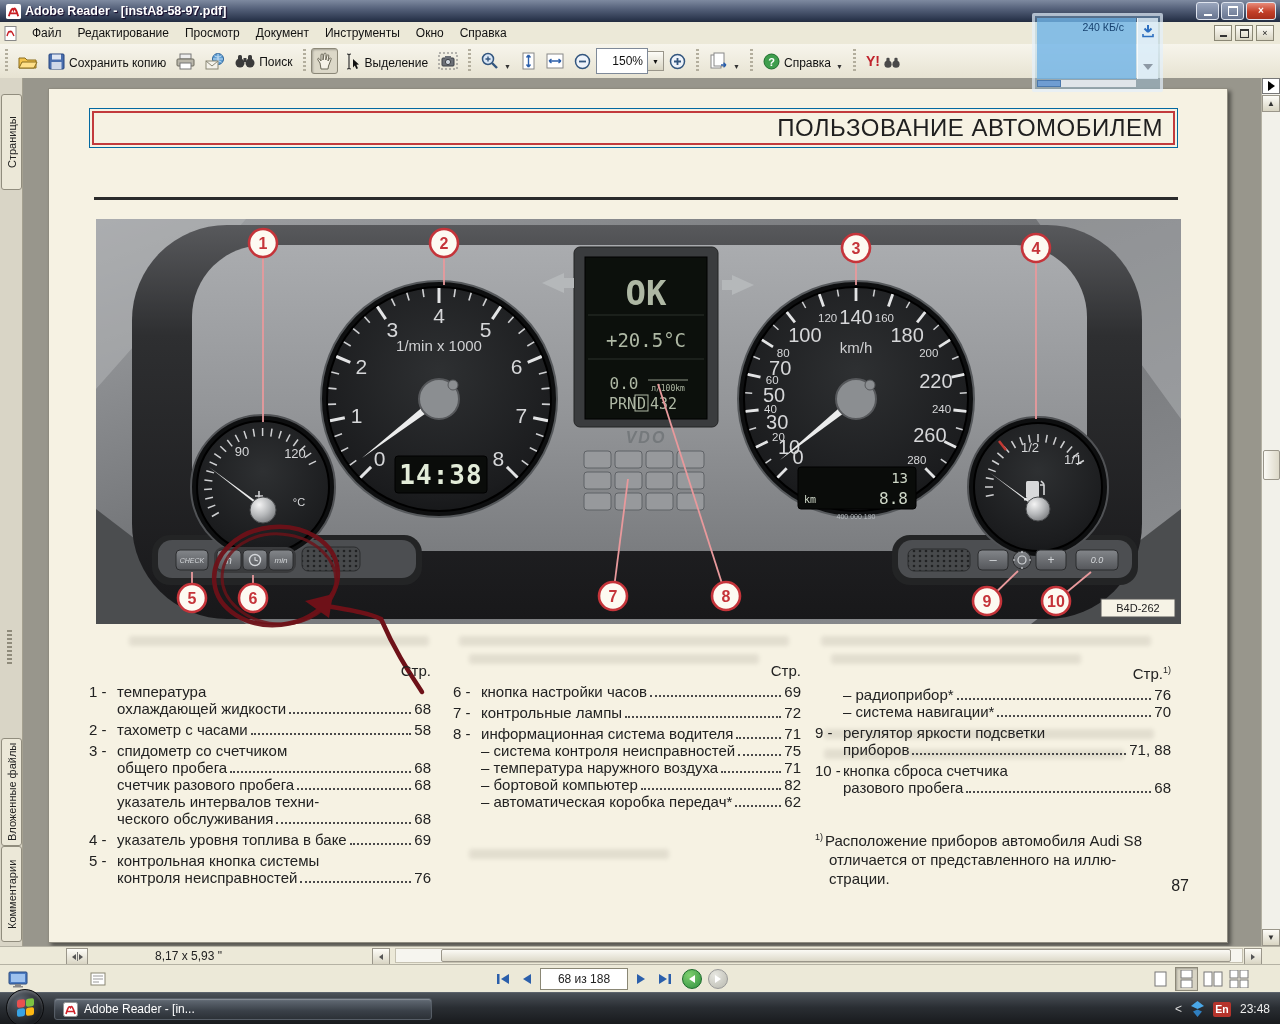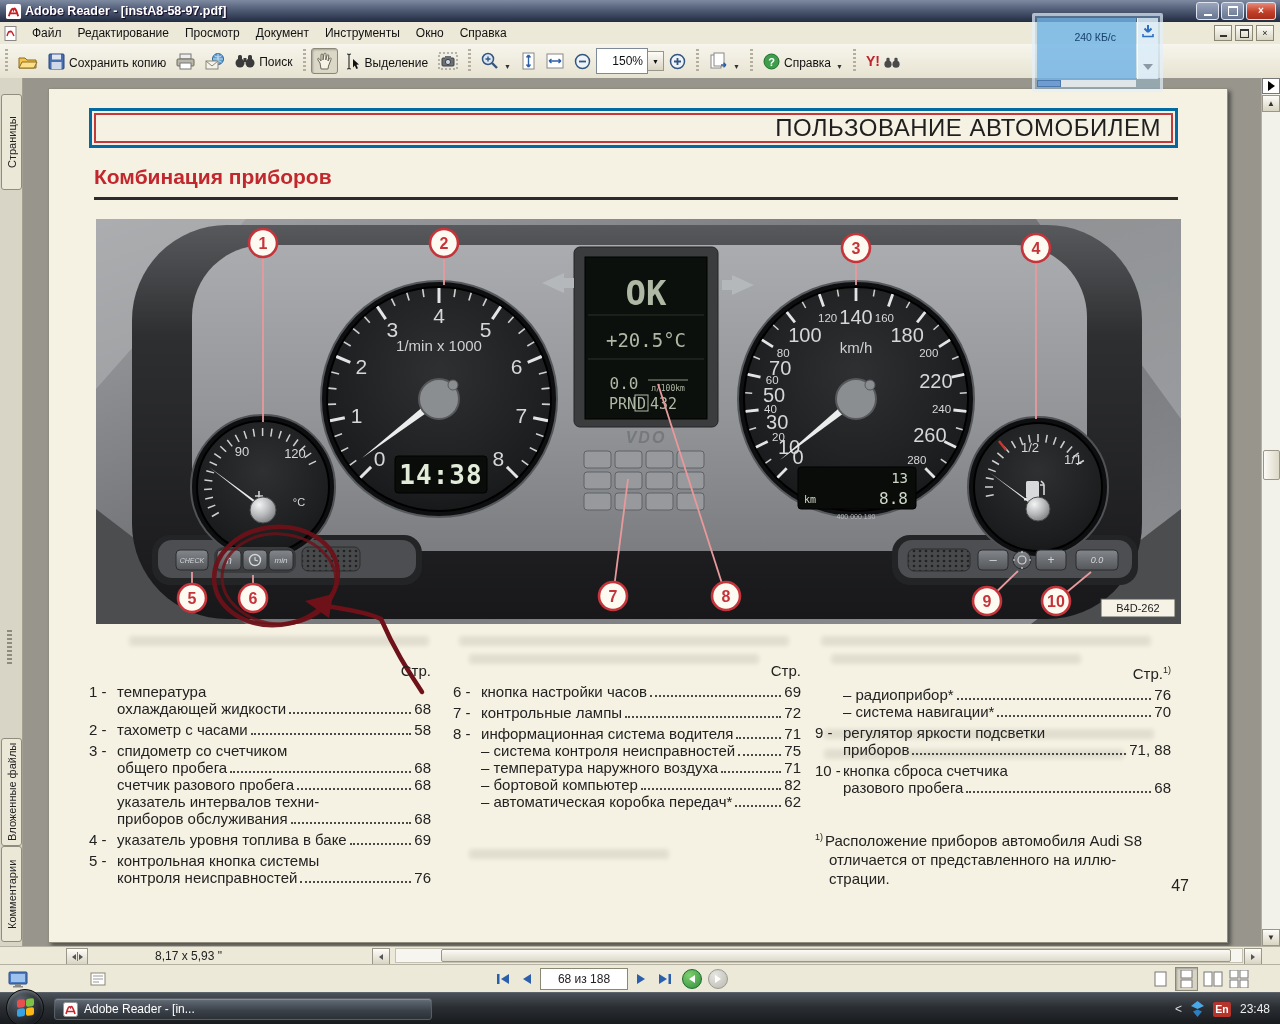--- a/index.html
+++ b/index.html
@@ -49,21 +49,21 @@
   .vscroll{position:absolute;right:0;top:0;width:18px;height:868px;background:#f2f1ea;border-left:1px solid #b5b2a4;}
   .sbtn{position:absolute;left:0;width:18px;height:17px;background:linear-gradient(180deg,#fdfcf7,#d9d5c3);border:1px solid #9a968a;box-sizing:border-box;
     display:flex;align-items:center;justify-content:center;font-size:8px;color:#333;}
   .paneToggle{position:absolute;left:0;top:8px;width:18px;height:16px;background:#fff;border:1px solid #777;box-sizing:border-box;
     display:flex;align-items:center;justify-content:center;}
   .tri-r{width:0;height:0;border-left:7px solid #000;border-top:5px solid transparent;border-bottom:5px solid transparent;}
   .vthumb{position:absolute;left:1px;width:15px;background:linear-gradient(90deg,#fbfaf5,#ddd9c9);border:1px solid #9a968a;border-radius:2px;}
   
   .page{position:absolute;left:48px;top:10px;width:1180px;height:855px;background:#f6f2e3;
     box-shadow:3px 3px 4px rgba(0,0,0,.45);border:1px solid #8f8c80;box-sizing:border-box;}
-  .banner{position:absolute;left:40px;top:19px;width:1089px;height:40px;border:3px solid #0369a1;padding:2px;box-sizing:border-box;}
+  .banner{position:absolute;left:40px;top:19px;width:1089px;height:40px;border:1px solid #0369a1;padding:2px;box-sizing:border-box;}
   .banner-in{width:100%;height:100%;border:2px solid #c23a3c;box-sizing:border-box;display:flex;align-items:center;justify-content:flex-end;
     font-size:24px;color:#1f1f1f;letter-spacing:.5px;padding-right:10px;}
   .doc-title{position:absolute;left:45px;top:76px;font-size:21px;font-weight:bold;color:#c2272d;}
   .doc-rule{position:absolute;left:45px;top:108px;width:1084px;height:3px;background:#2b2b2b;}
   .cluster-wrap{position:absolute;left:47px;top:130px;width:1085px;height:405px;}
   .anno{position:absolute;left:0;top:0;width:1180px;height:855px;pointer-events:none;}
   .pagenum{position:absolute;left:1080px;top:788px;width:60px;text-align:right;font-size:16px;color:#222;}
   
   .legend-col{position:absolute;top:545px;font-size:15px;color:#222;line-height:17px;}
   .leg-header{text-align:right;margin-bottom:4px;margin-top:28px;}
@@ -119,21 +119,21 @@
     display:flex;align-items:center;gap:6px;padding:0 8px;width:378px;box-shadow:inset 0 1px 1px rgba(255,255,255,.25);}
   .taskbtn.active{background:linear-gradient(180deg,#646c76,#3a4048 60%,#2c3137);}
   .taskbtn .tlabel{white-space:nowrap;overflow:hidden;text-overflow:ellipsis;}
   .tray{margin-left:auto;display:flex;align-items:center;gap:9px;margin-right:10px;color:#eee;font-size:12px;}
   .enbox{background:#b5342c;color:#fff;font-weight:bold;font-size:10.5px;width:18px;height:15px;display:flex;align-items:center;justify-content:center;border-radius:2px;}
   .collapse{color:#ddd;font-size:12px;}
   
   .dl-overlay{position:absolute;left:1032px;top:13px;width:131px;height:79px;z-index:60;
     border:3px solid rgba(250,252,255,.55);border-radius:2px;background:rgba(150,200,238,.35);box-sizing:border-box;}
   .dl-main{position:absolute;left:2px;top:2px;width:99px;height:61px;background:rgba(108,178,230,.72);}
-  .dl-speed{position:absolute;right:20px;top:3px;font-size:10.5px;color:#16406e;margin-top:10px;}
+  .dl-speed{position:absolute;right:12px;top:3px;font-size:10.5px;color:#16406e;}
   .dl-strip{position:absolute;right:2px;top:2px;width:20px;height:61px;background:rgba(225,240,250,.8);border-left:1px solid rgba(255,255,255,.7);}
   .dl-dd{position:absolute;right:5px;top:46px;width:0;height:0;border-top:6px solid #8d99a5;border-left:5px solid transparent;border-right:5px solid transparent;}
   .dl-track{position:absolute;left:2px;bottom:2px;width:99px;height:7px;background:rgba(248,250,252,.75);}
   .dl-thumb{position:absolute;left:0;top:0;width:24px;height:7px;background:#6f9dd2;border:1px solid #4a78ad;box-sizing:border-box;}
   svg text{font-family:"Liberation Sans",sans-serif;}
   .monoT{font-family:"DejaVu Sans Mono",monospace;}
 </style>
 </head>
 <body>
 
@@ -316,21 +316,20 @@
           <div class="side-tab" style="top: 660px; height: 106px;">Вложенные файлы</div>
           <div class="side-tab" style="top: 768px; height: 94px;">Комментарии</div>
         </div>
       <div class="side-grip" style="top:552px;"></div>
     </div>
 
     <div class="page">
       <div class="banner">
         <div class="banner-in">ПОЛЬЗОВАНИЕ АВТОМОБИЛЕМ</div>
       </div>
-      <div class="doc-title">Комбинация приборов</div>
       <div class="doc-rule"></div>
 
       <div class="bleed" style="left:80px;top:547px;width:300px;height:10px;"></div>
       <div class="bleed" style="left:410px;top:547px;width:330px;height:10px;"></div>
       <div class="bleed" style="left:420px;top:565px;width:290px;height:10px;"></div>
       <div class="bleed" style="left:772px;top:547px;width:330px;height:10px;"></div>
       <div class="bleed" style="left:782px;top:565px;width:250px;height:10px;"></div>
       <div class="bleed" style="left:775px;top:640px;width:330px;height:10px;"></div>
       <div class="bleed" style="left:775px;top:660px;width:300px;height:10px;"></div>
       <div class="bleed" style="left:420px;top:760px;width:200px;height:10px;"></div>
@@ -763,21 +762,21 @@
             <span class="leg-text">счетчик разового пробега</span>
             <span class="leg-leader"></span>
             <span class="leg-page">68</span>
           </div>
           <div class="leg-row">
             <span class="leg-num"></span>
             <span class="leg-text">указатель интервалов техни-</span>
           </div>
           <div class="leg-row">
             <span class="leg-num"></span>
-            <span class="leg-text">приборов обслуживания</span>
+            <span class="leg-text">ческого обслуживания</span>
             <span class="leg-leader"></span>
             <span class="leg-page">68</span>
           </div>
           <div class="leg-row first">
             <span class="leg-num">4 -</span>
             <span class="leg-text">указатель уровня топлива в баке</span>
             <span class="leg-leader"></span>
             <span class="leg-page">69</span>
           </div>
           <div class="leg-row first">
@@ -870,21 +869,21 @@
             <span class="leg-leader"></span>
             <span class="leg-page">68</span>
           </div>
           <div class="footnote">
             <div class="fn-line f"><sup>1)</sup><span>Расположение приборов автомобиля Audi S8</span></div>
             <div class="fn-line"><span>отличается от представленного на иллю-</span></div>
             <div class="fn-line"><span>страции.</span></div>
           </div>
         </div>
 
-      <div class="pagenum">47</div>
+      <div class="pagenum">87</div>
     </div>
 
     <div class="vscroll">
       <div class="paneToggle" style="top:0px;">
           <div class="tri-r"></div>
         </div>
       <div class="sbtn" style="top:17px;">▲</div>
       <div class="vthumb" style="top:372px;height:28px;"></div>
       <div class="sbtn" style="top:851px;">▼</div>
     </div>

